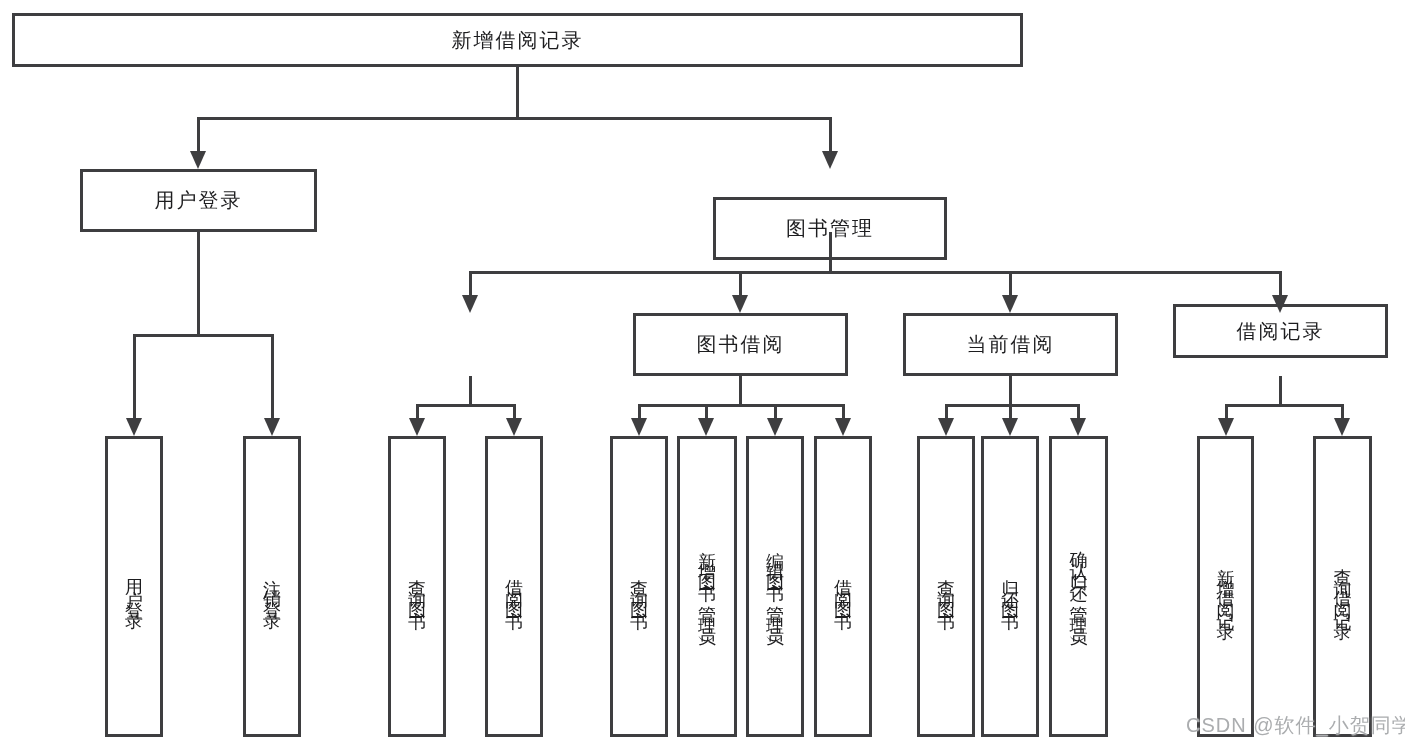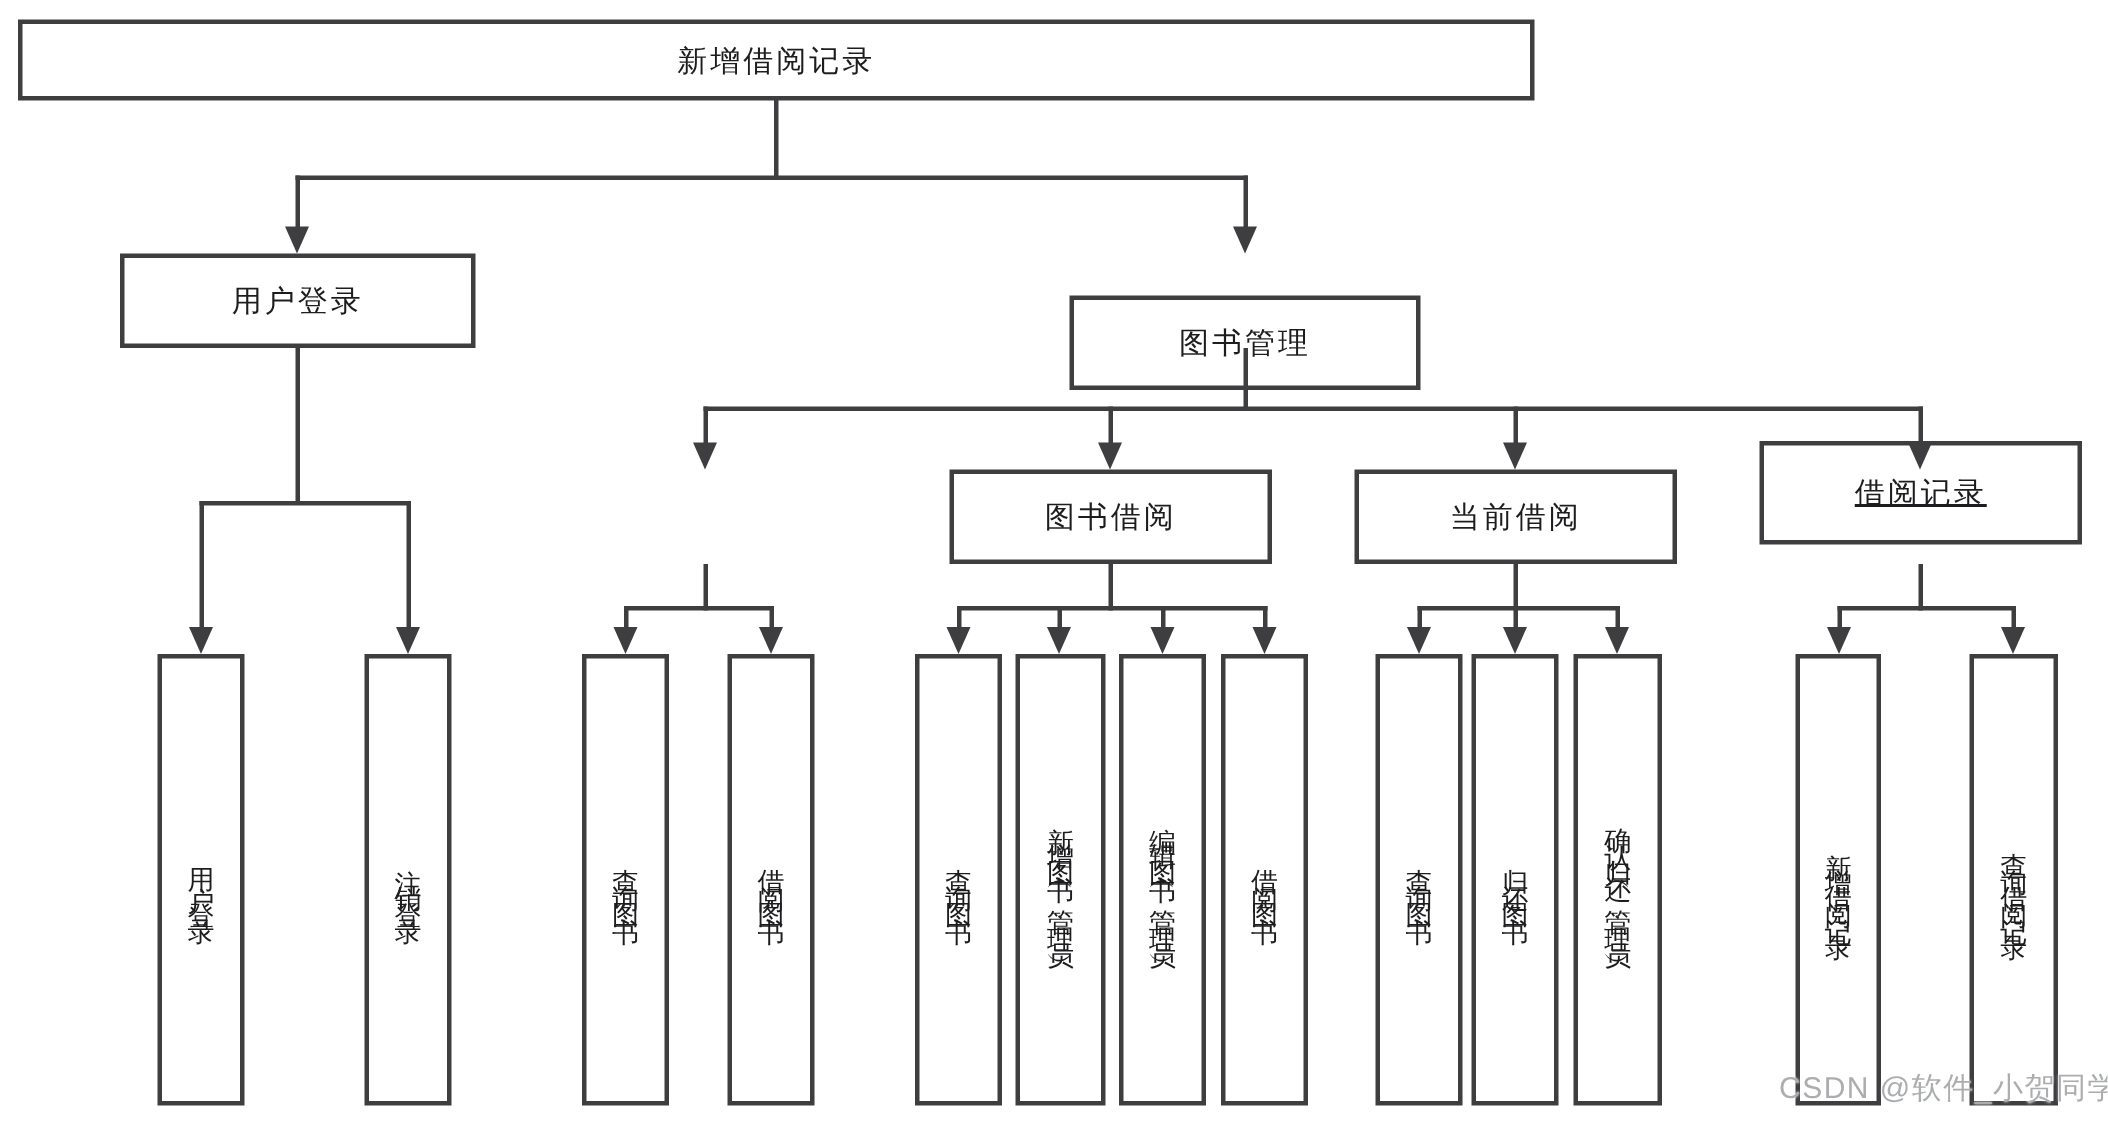--- a/index.html
+++ b/index.html
@@ -51,21 +51,21 @@
 
   <div class="box" style="left:80px; top:169px; width:237px; height:63px;">用户登录</div>
 
   <div class="box" style="left:713px; top:169px; width:234px; height:63px;margin-top:28px;">图书管理</div>
 
 
   <div class="box" style="left:903px; top:313px; width:215px; height:63px;">当前借阅</div>
 
   <div class="box" style="left:633px; top:313px; width:215px; height:63px;">图书借阅</div>
 
-  <div class="box" style="left:1173px; top:294px; width:215px; height:69px;text-decoration:underline;">借阅记录</div>
+  <div class="box" style="left:1173px; top:304px; width:215px; height:54px;">借阅记录</div>
 
   <div class="vbox" style="left:105px; top:436px; width:58px; height:301px;">
     <span class="vtext">用户登录</span>
   </div>
   <div class="vbox" style="left:243px; top:436px; width:58px; height:301px;">
     <span class="vtext">注销登录</span>
   </div>
   <div class="vbox" style="left:388px; top:436px; width:58px; height:301px;">
     <span class="vtext">查询图书</span>
   </div>

